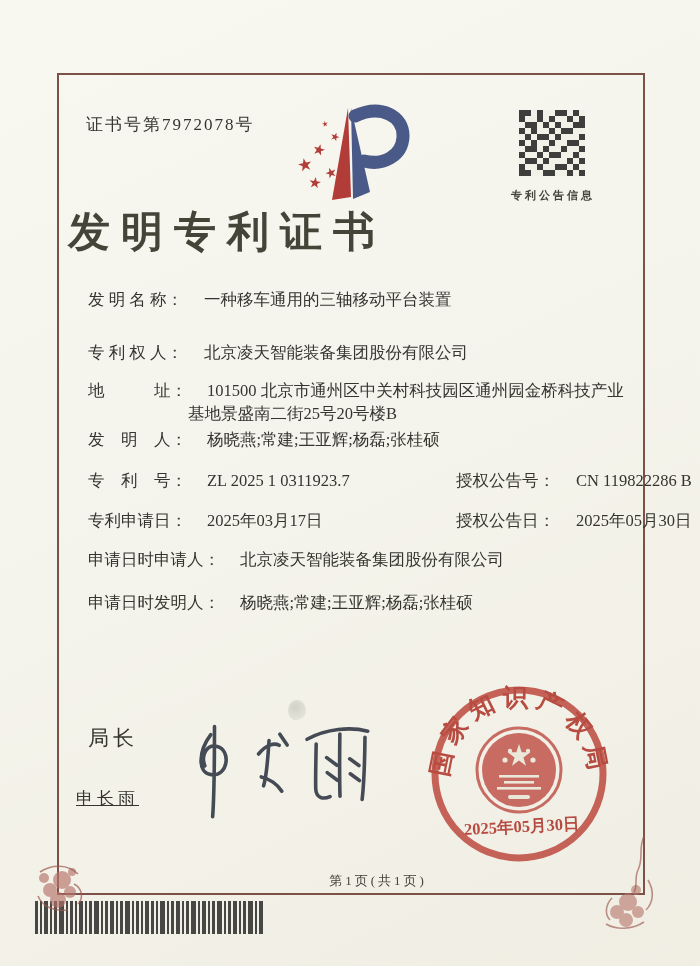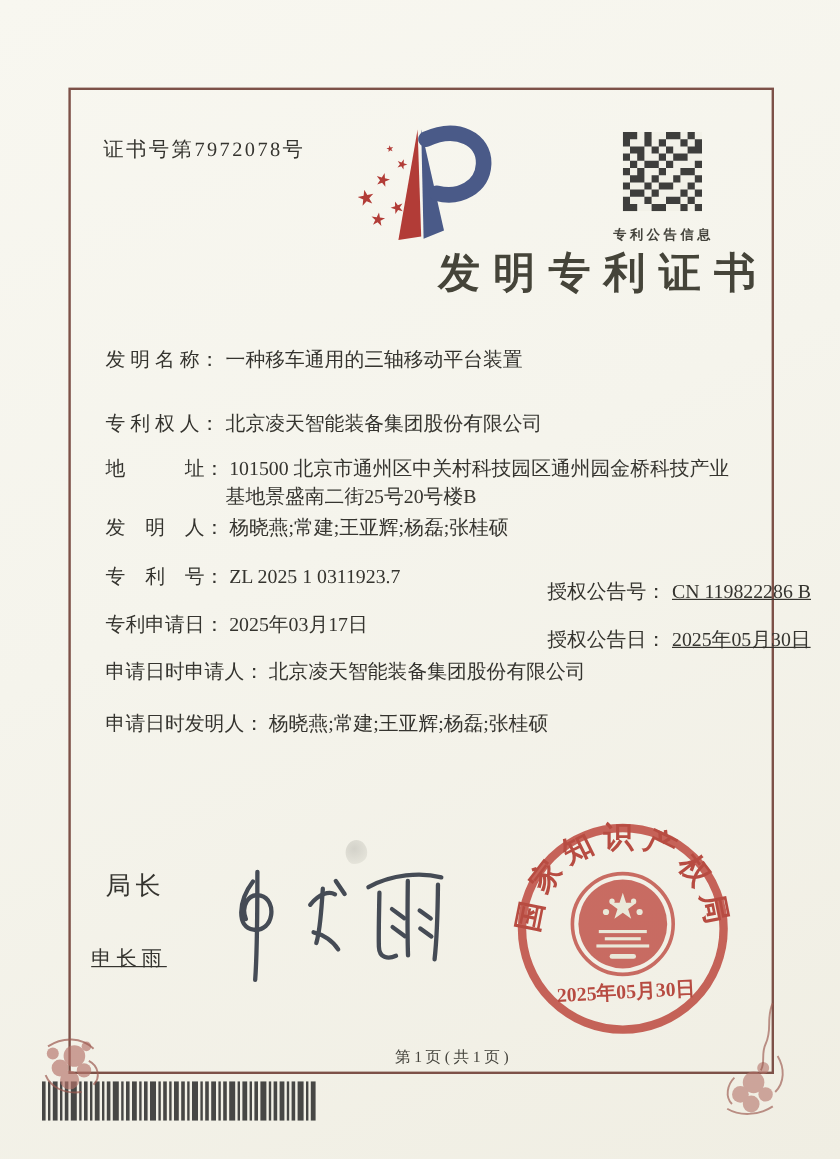--- a/index.html
+++ b/index.html
@@ -7,28 +7,28 @@
     position:relative;width:700px;height:966px;margin:0 auto;overflow:hidden;
     background:linear-gradient(155deg,#f8f7f0 0%,#f5f4ec 45%,#f0eee3 100%);
     font-family:"Liberation Serif","DejaVu Serif",serif;color:#3c3b36;
   }
   .frame{position:absolute;left:57px;top:73px;width:584px;height:818px;border:2px solid #7d5148;}
   .cert-number{position:absolute;left:86px;top:113px;font-size:17px;letter-spacing:2px;color:#35342f;}
   .logo{position:absolute;left:285px;top:103px;width:130px;height:106px;}
   .qr{position:absolute;left:519px;top:110px;width:66px;height:66px;}
   .qr-caption{position:absolute;left:500px;top:188px;width:106px;text-align:center;
     font-size:11px;font-weight:bold;letter-spacing:3px;color:#44433c;}
-  .title{position:absolute;left:57px;top:204px;width:584px;text-align:right;
-    font-size:35px;font-weight:600;letter-spacing:11px;color:#454439;text-indent:11px;}
+  .title{position:absolute;left:57px;top:204px;width:584px;text-align:left;
+    font-size:42px;font-weight:600;letter-spacing:11px;color:#454439;text-indent:11px;}
   .row{position:absolute;left:88px;width:530px;font-size:16.5px;line-height:23px;color:#35342f;white-space:nowrap;}
   .row .lbl{display:inline-block;min-width:96px;}
   .row.wide .lbl{min-width:112px;}
-  .row .val{margin-left:4px;}
+  .row .val{margin-left:20px;}
   .val2{margin-left:100px;white-space:nowrap;}
-  .cell-r{position:absolute;left:368px;top:12px;white-space:nowrap;text-decoration:underline;}
+  .cell-r{position:absolute;left:368px;top:0;white-space:nowrap;}
   .cell-r .lbl{min-width:100px;}
   .legal{position:absolute;left:78px;top:656px;width:548px;font-size:13px;font-style:italic;
     color:#55524a;line-height:28px;letter-spacing:0.5px;}
   .legal .indent{text-indent:28px;}
   .watermark{position:absolute;left:288px;top:700px;width:18px;height:21px;border-radius:50%;
     background:radial-gradient(circle at 40% 35%,#b9b8b0,#d8d7cd 70%,transparent 75%);opacity:.55;}
   .sig-title{position:absolute;left:88px;top:724px;font-size:21px;letter-spacing:4px;color:#35342f;}
   .sig-name{position:absolute;left:76px;top:787px;font-size:17px;letter-spacing:4px;color:#35342f;text-decoration:underline;}
   .sig-hand{position:absolute;left:182px;top:718px;width:210px;height:100px;transform:rotate(-2deg);}
   .seal{position:absolute;left:426px;top:681px;width:186px;height:186px;opacity:.93;mix-blend-mode:multiply;}

